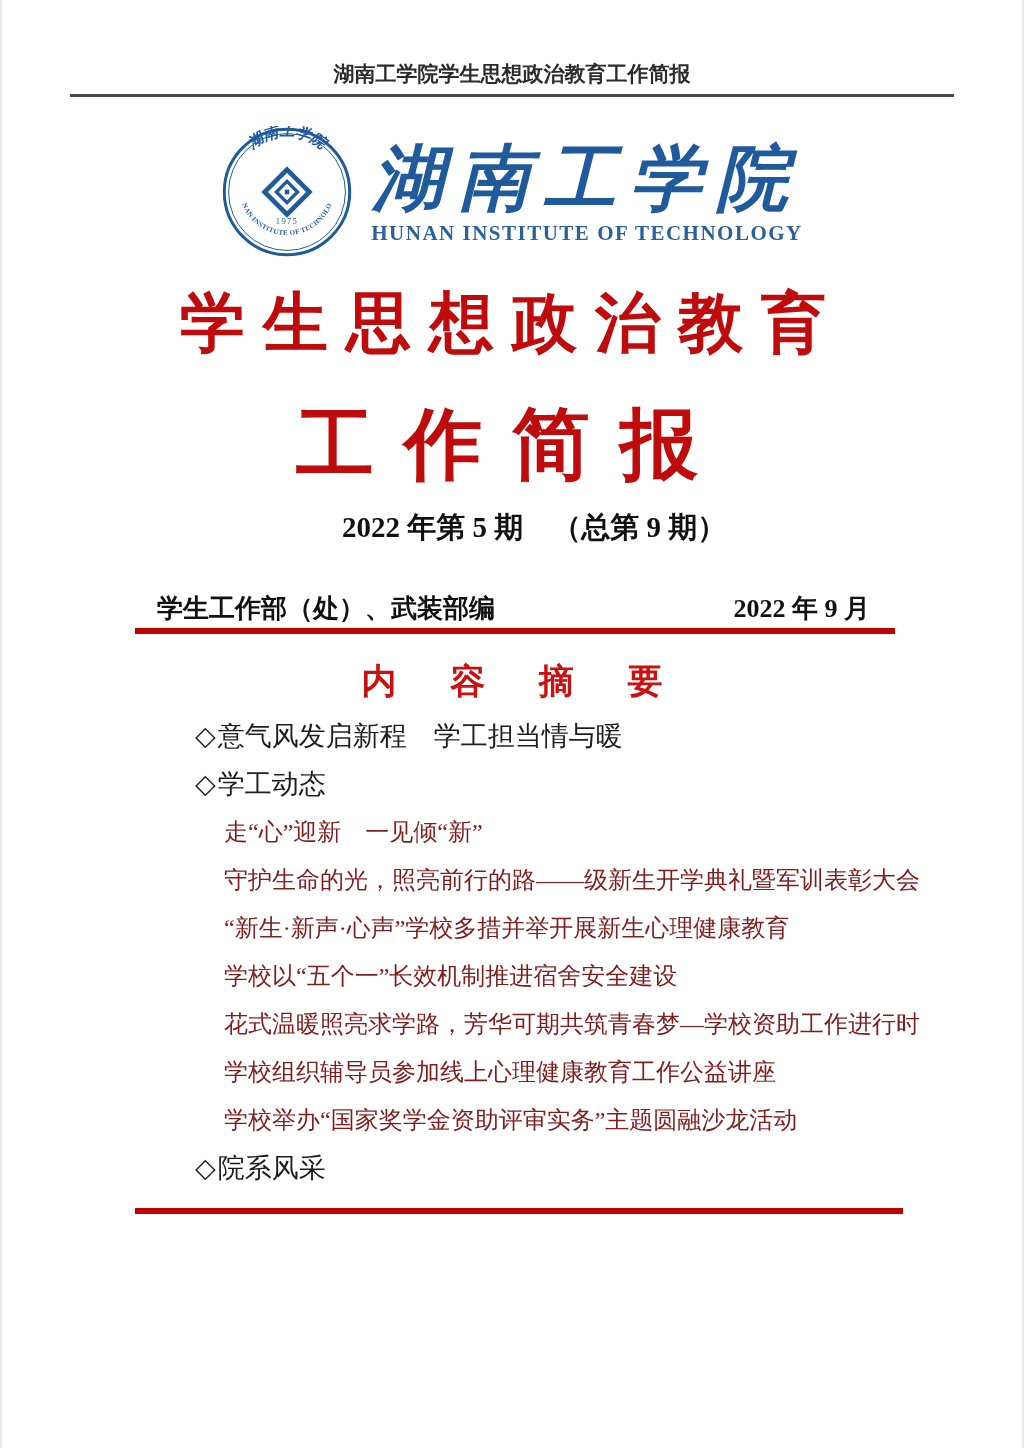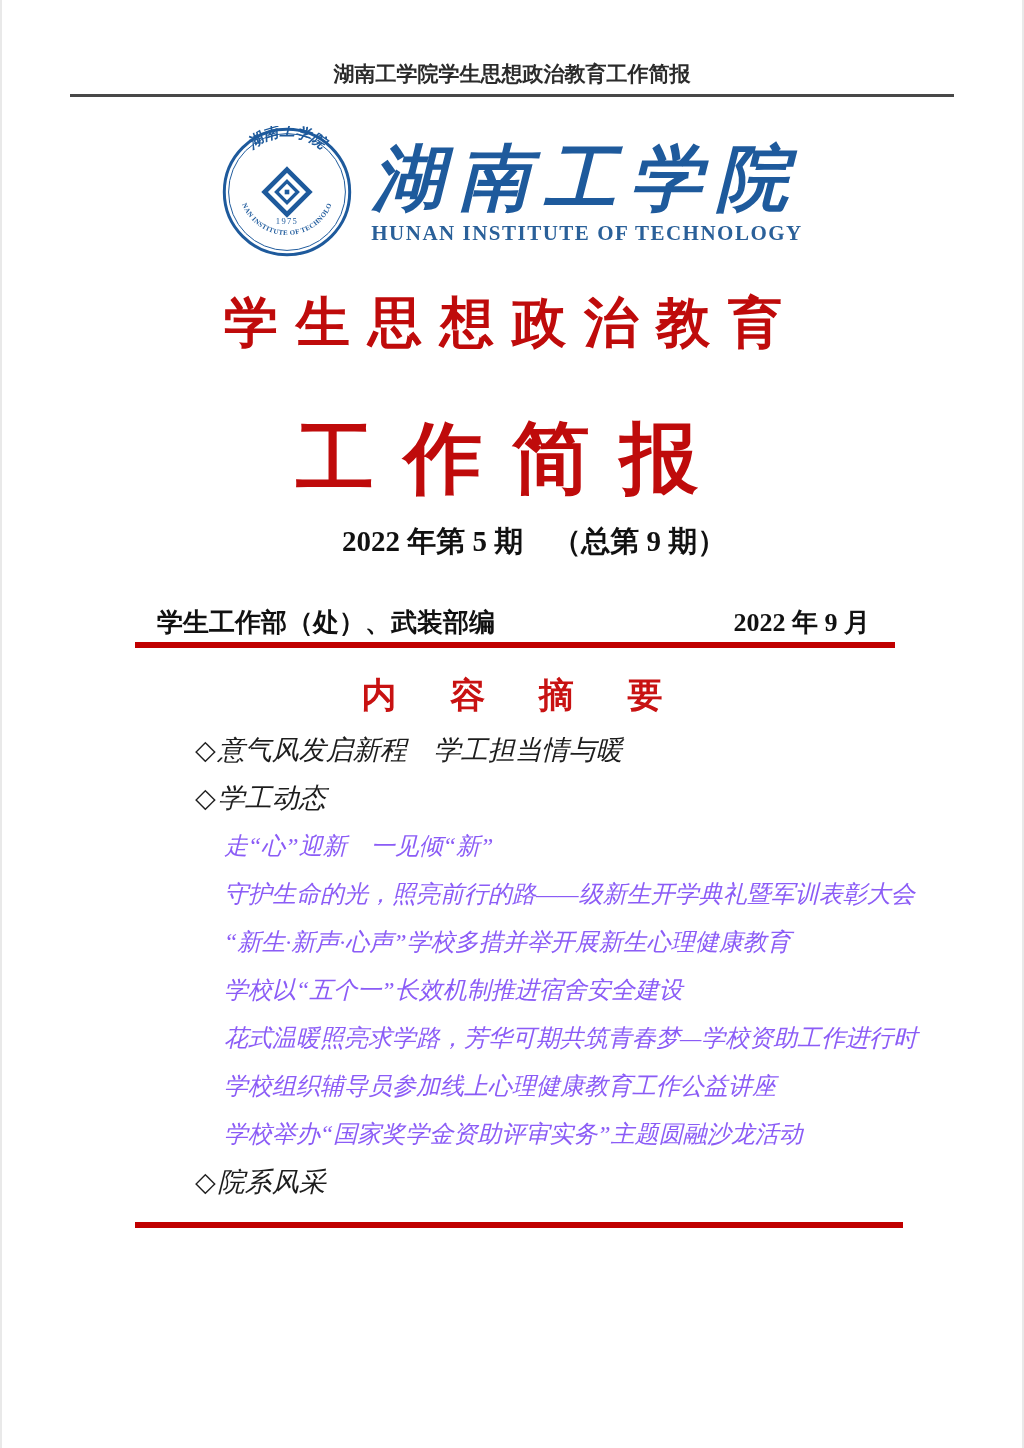--- a/index.html
+++ b/index.html
@@ -41,22 +41,22 @@
   }
 
   
   .main-title-line {
     text-align:center;
     font-family:"DejaVu Serif","Liberation Serif",serif;
     font-weight:900;
     color:#bf0b0b;
     white-space:nowrap;
   }
-  .title-line1 { margin-top:22px; font-size:54px; line-height:84px; letter-spacing:18px; }
-  .title-line2 { margin-top:52px; font-size:78px; line-height:84px; letter-spacing:30px; }
+  .title-line1 { margin-top:22px; font-size:65px; line-height:84px; letter-spacing:18px; }
+  .title-line2 { margin-top:38px; font-size:78px; line-height:84px; letter-spacing:30px; }
 
   .issue-line {
     margin-top:24px;
     text-align:center;
     font-family:"Liberation Serif","DejaVu Serif",serif;
     font-weight:700; font-size:29px; line-height:34px;
     color:#111;
     padding-left:44px;
   }
 
@@ -73,26 +73,26 @@
   .summary-heading {
     margin-top:24px;
     text-align:center;
     font-size:35px; line-height:46px; font-weight:700;
     letter-spacing:22px;
     color:#c81212;
     text-indent:22px; 
   }
 
   .summary-list { margin:8px 40px 0 193px; }
-  .sum-item { line-height:48px; white-space:nowrap;font-style:italic; }
+  .sum-item { line-height:48px; white-space:nowrap; }
   .sum-item.level1 { font-size:27px; font-weight:500; color:#1d1d1d; }
   .sum-item.level2 {
     margin-left:29px;
     font-family:"Liberation Serif","DejaVu Serif",serif;
-    font-size:24px; color:#8b5cf6;
+    font-size:24px; color:#7f1d1d;
   }
   .diamond { margin-right:2px; font-weight:400; }
 </style>
 </head>
 <body>
 
 <div class="page">
 
   <div class="running-header">湖南工学院学生思想政治教育工作简报</div>
   <div class="header-rule"></div>

